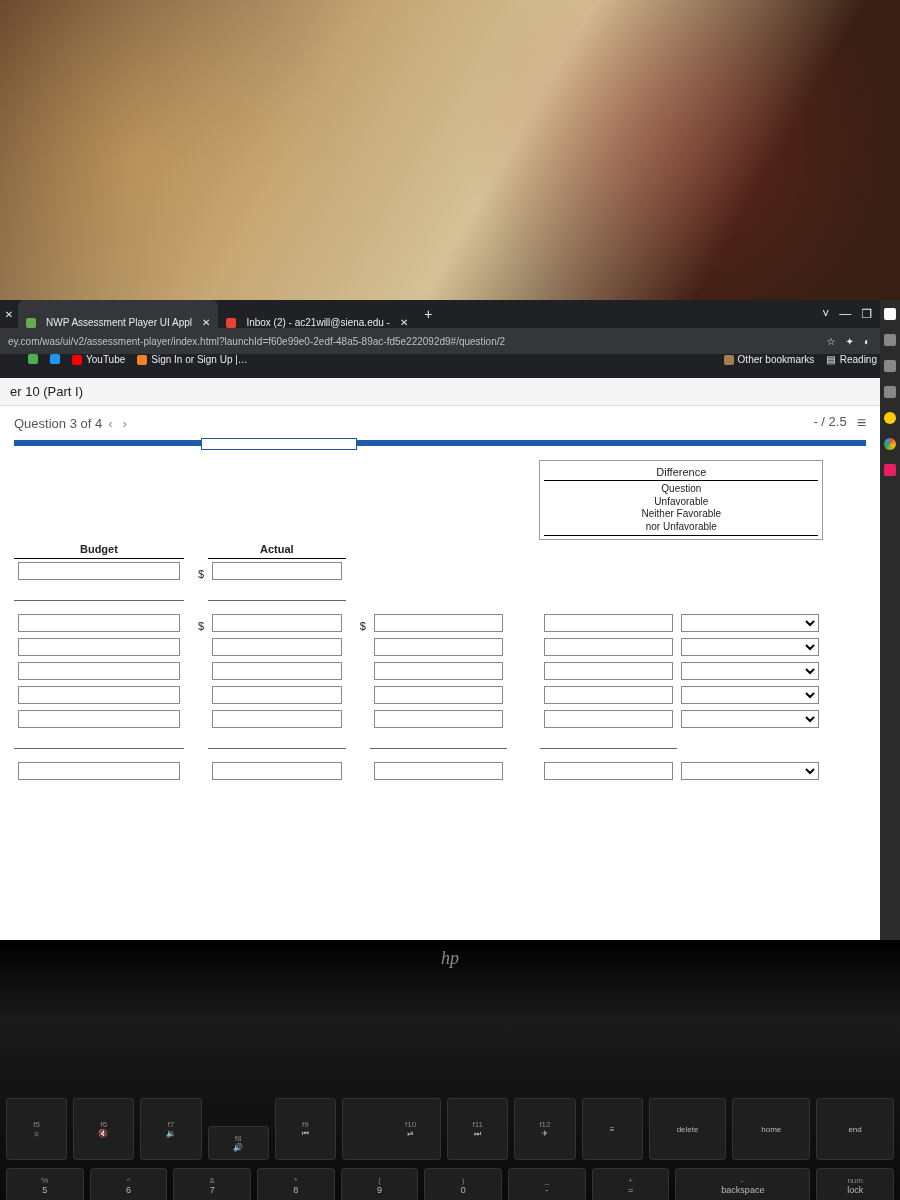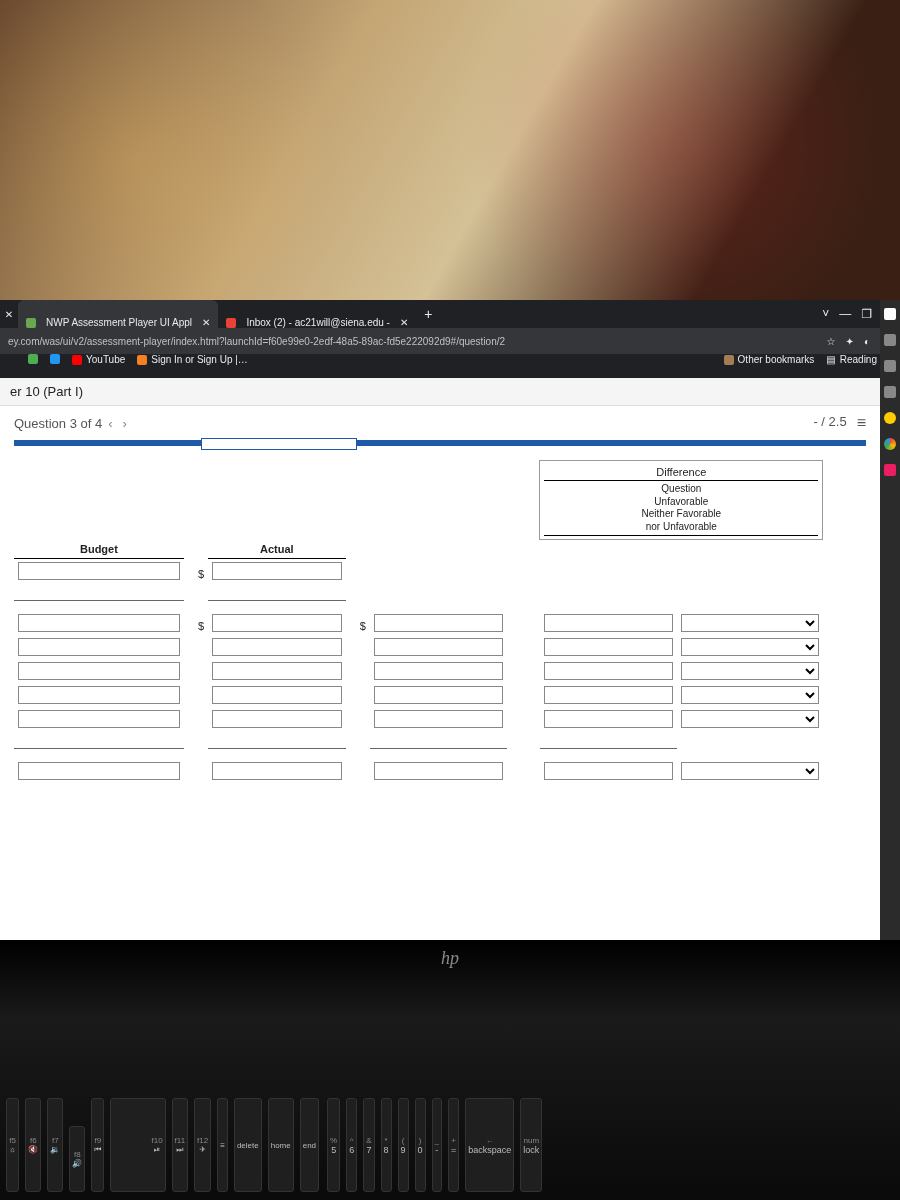--- a/index.html
+++ b/index.html
@@ -58,21 +58,21 @@
   .line { border-bottom:1px solid #666; height:18px; }
   td.spacer { height:10px; }
 
   
   .edge-side { position:absolute; top:0; right:0; width:20px; bottom:0; background:#2b2b2b; display:flex; flex-direction:column; align-items:center; gap:14px; padding-top:8px; }
   .edge-ico { width:12px; height:12px; background:#888; border-radius:2px; }
 
   
   .base { position:absolute; top:640px; left:0; right:0; bottom:0; background:linear-gradient(#000,#1a1a1a 30%,#0a0a0a); }
   .hp-logo { position:absolute; top:8px; left:50%; transform:translateX(-50%); color:#888; font-style:italic; font-size:18px; font-family:serif; }
-  .keyboard { position:absolute; bottom:0; left:0; right:0; height:110px; display:flex; flex-direction:row; gap:8px; padding:8px 6px; }
+  .keyboard { position:absolute; bottom:0; left:0; right:0; height:110px; display:flex; flex-direction:column; gap:8px; padding:8px 6px; }
   .krow { display:flex; gap:6px; }
   .key { background:#1f1f1f; border:1px solid #333; border-radius:3px; color:#bbb; font-size:9px; display:flex; flex-direction:column; align-items:center; justify-content:center; padding:4px 2px; min-height:34px; }
   .key.small { font-size:8px; }
   .key .top { font-size:8px; color:#888; }
 </style>
 </head>
 <body>
 
 <div class="backdrop"></div>
 

